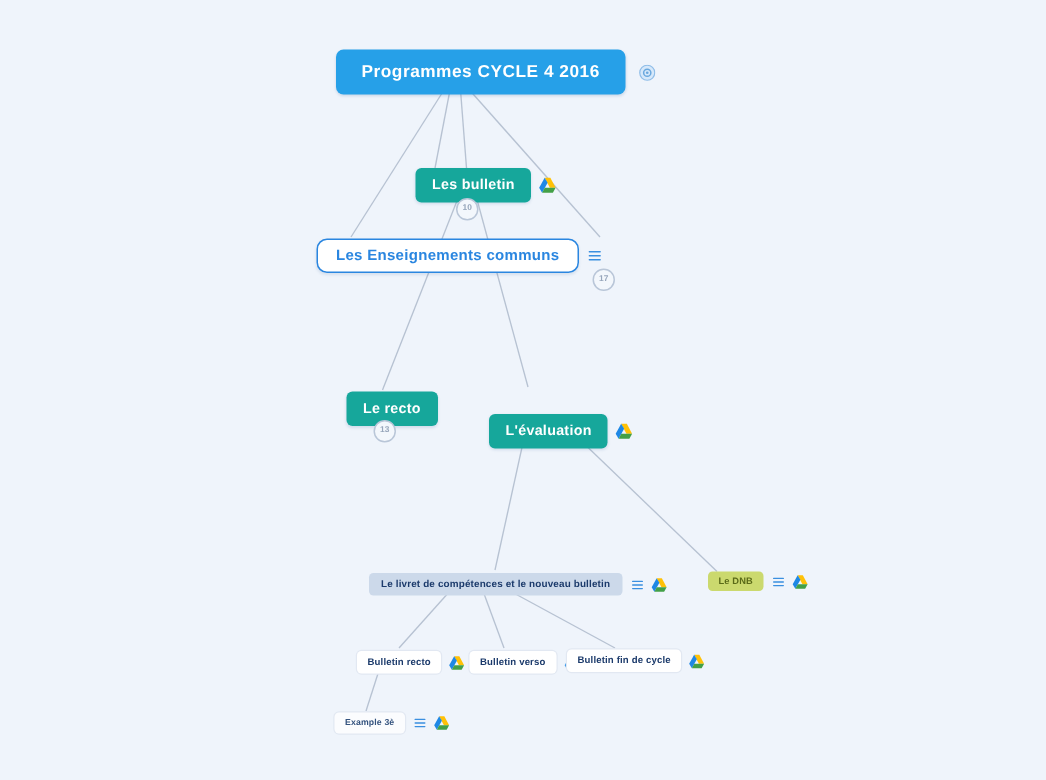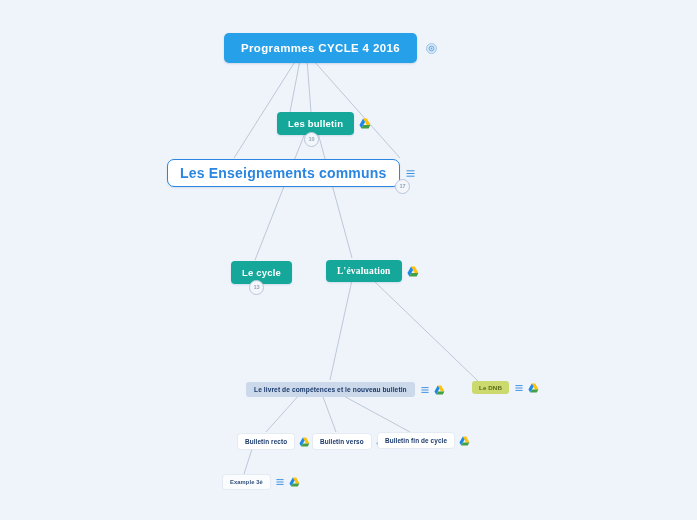--- a/index.html
+++ b/index.html
@@ -58,24 +58,25 @@
     padding: 6px 11px;
     box-shadow: 0 1px 2px rgba(30,80,140,.14);
     letter-spacing: .2px;
   }
   
   .box.outline {
     background: #ffffff;
     color: #2a86e0;
     border: 1.6px solid #2a86e0;
     border-radius: 7px;
-    font-size: 14px;
+    font-size: 10px;
     padding: 5px 12px;
     box-shadow: 0 1px 2px rgba(30,80,140,.12);
     letter-spacing: .2px;
+    margin-left: 44px;
   }
   
   .box.greyblue {
     background: #ccd9ea;
     color: #1b3a6b;
     border-radius: 3px;
     font-size: 6.6px;
     padding: 4px 8px;
     letter-spacing: .1px;
   }
@@ -201,28 +202,28 @@
       </svg>
     </span>
   </div>
 
   <div class="badge" style="left:395px; top:179px;">
     <span>17</span>
   </div>
 
   <div class="node" style="left:231px; top:261px;">
     <div class="box teal">
-      <span>Le cycle</span>
+      <span>Le recto</span>
     </div>
   </div>
   <div class="badge" style="left:249px; top:280px;">
     <span>13</span>
   </div>
 
-  <div class="node" style="left:326px; top:260px;font-family:Liberation Serif, serif;">
+  <div class="node" style="left:326px; top:276px;">
     <div class="box teal">
       <span>L'évaluation</span>
     </div>
     <span class="ic drive">
       <svg width="12" height="11" viewBox="0 0 24 22">
         <path d="M8.2 1 L15.8 1 L22.8 14.2 L15.2 14.2 Z" fill="#ffc107"></path>
         <path d="M8.2 1 L0.9 14.2 L4.8 21 L12.2 7.8 Z" fill="#1e88e5"></path>
         <path d="M4.8 21 L19.2 21 L22.8 14.2 L8.4 14.2 Z" fill="#43a047"></path>
       </svg>
     </span>

